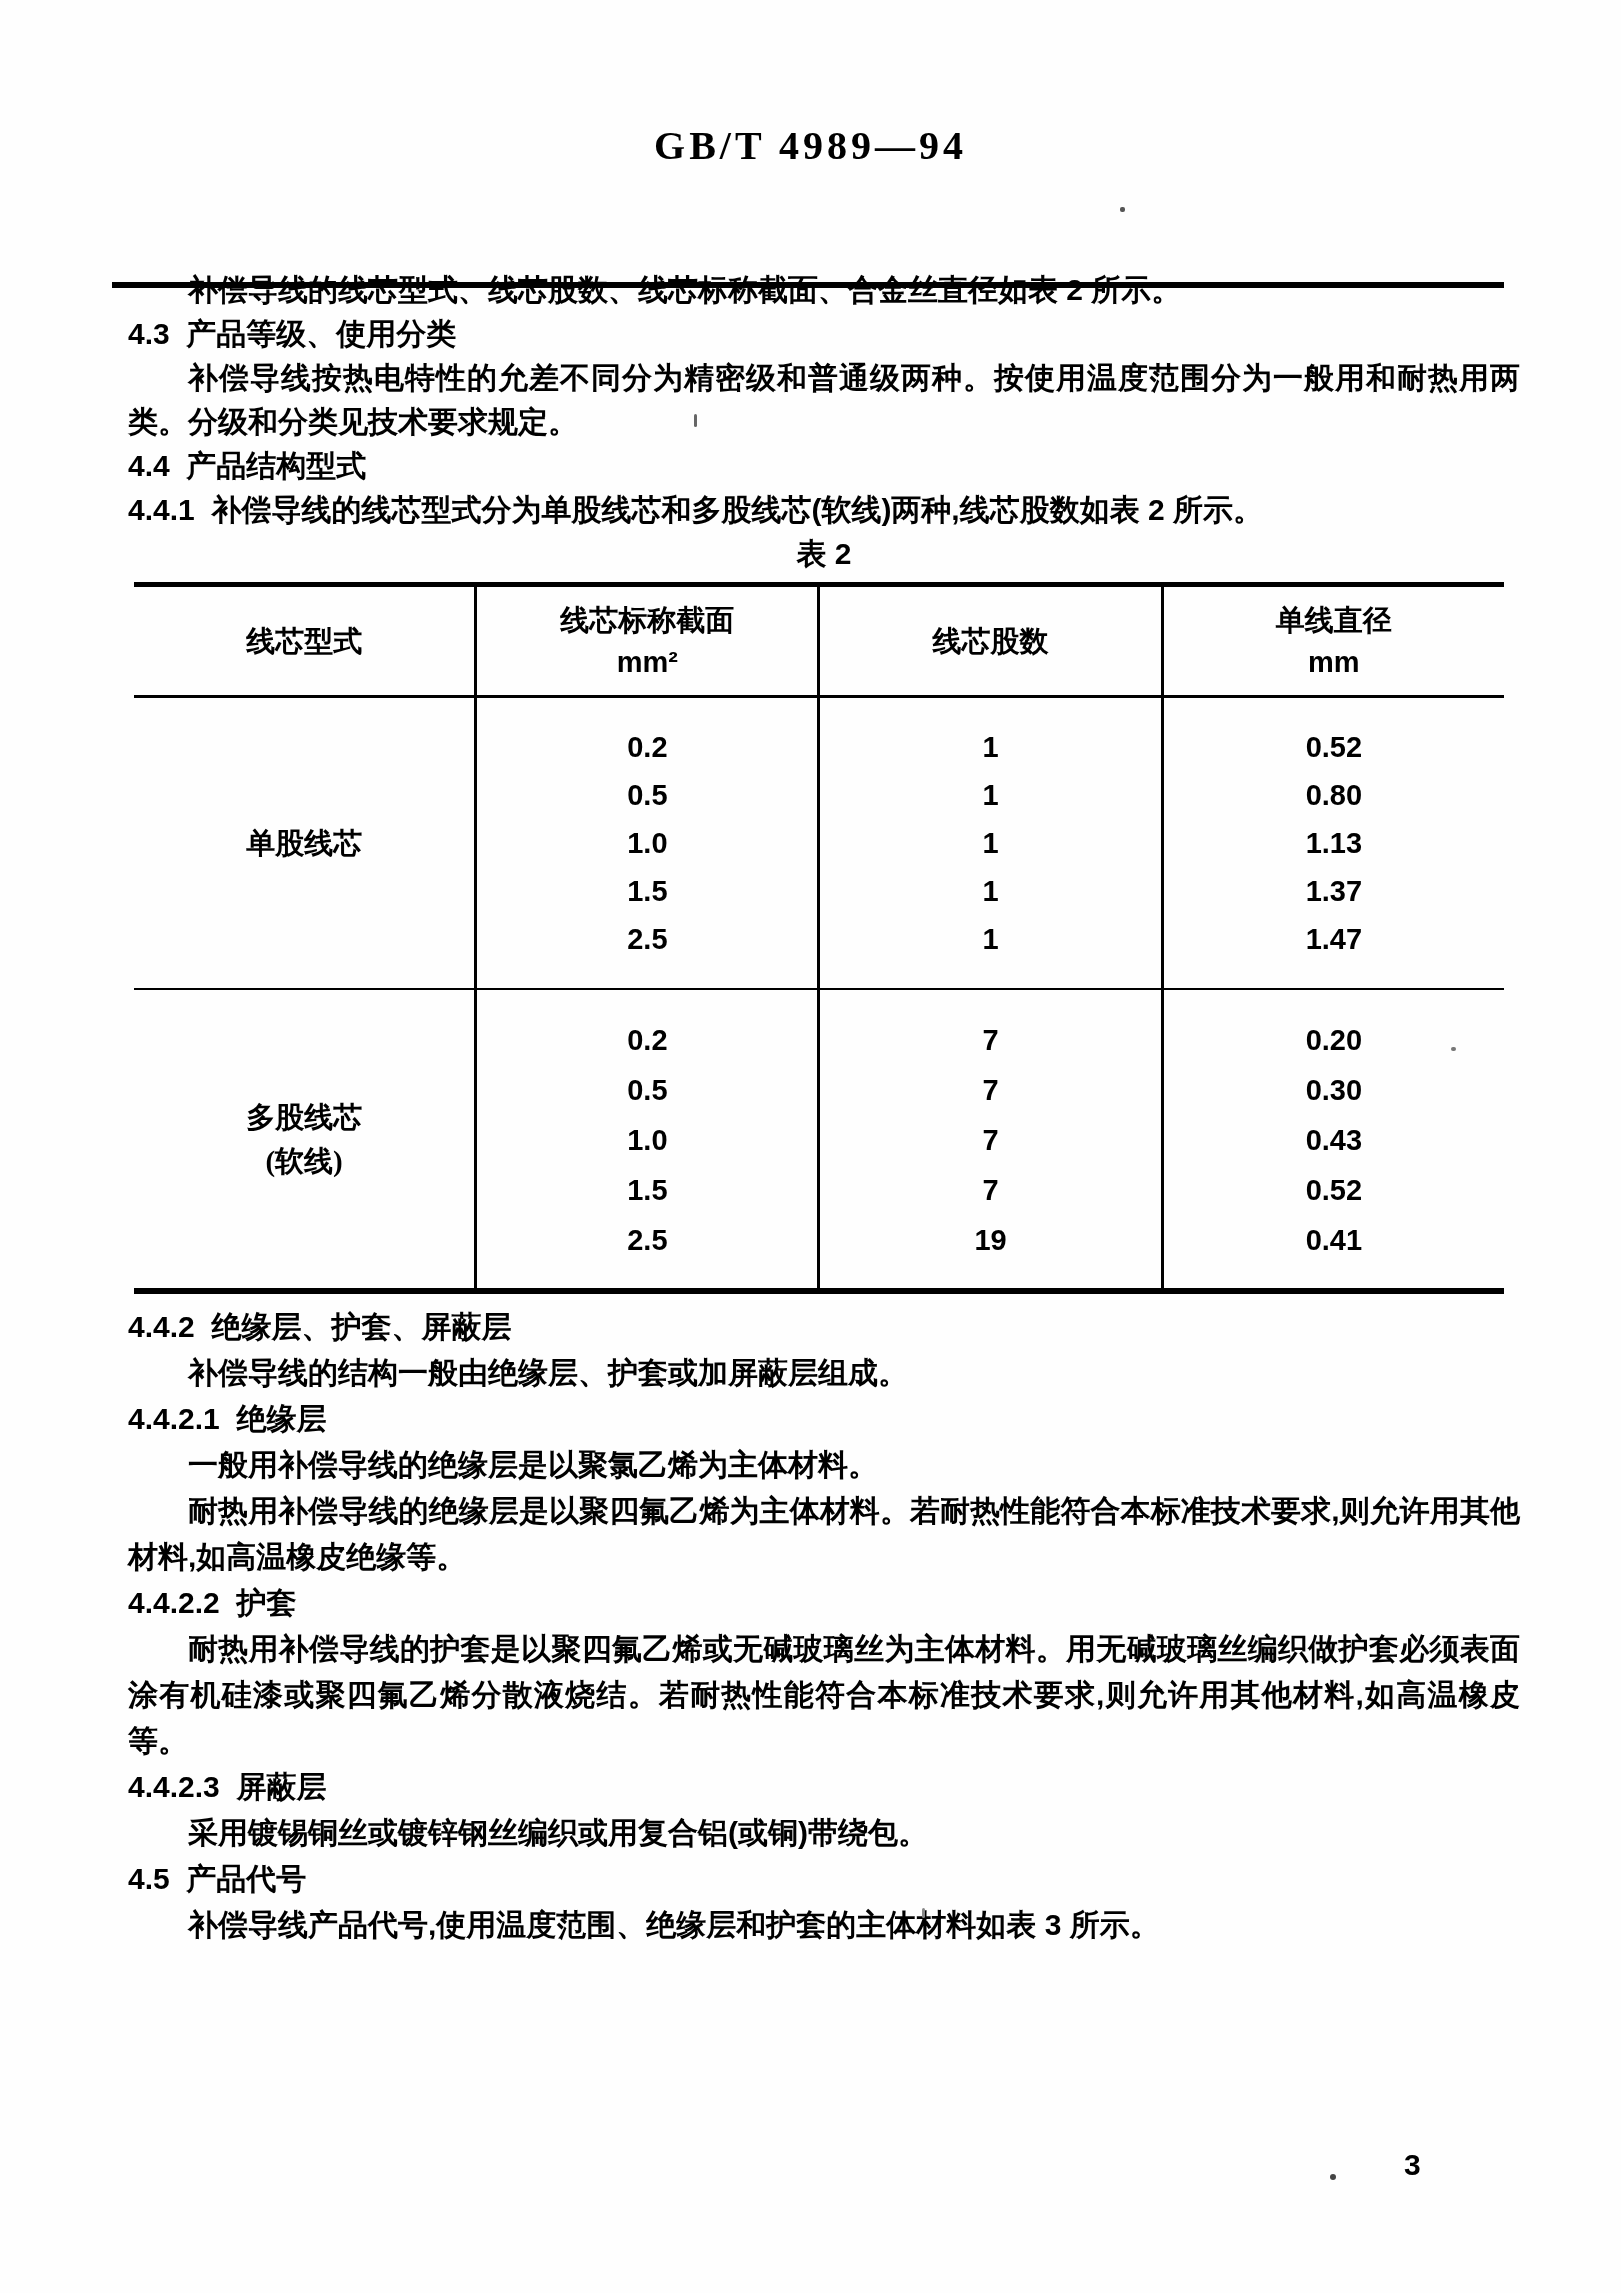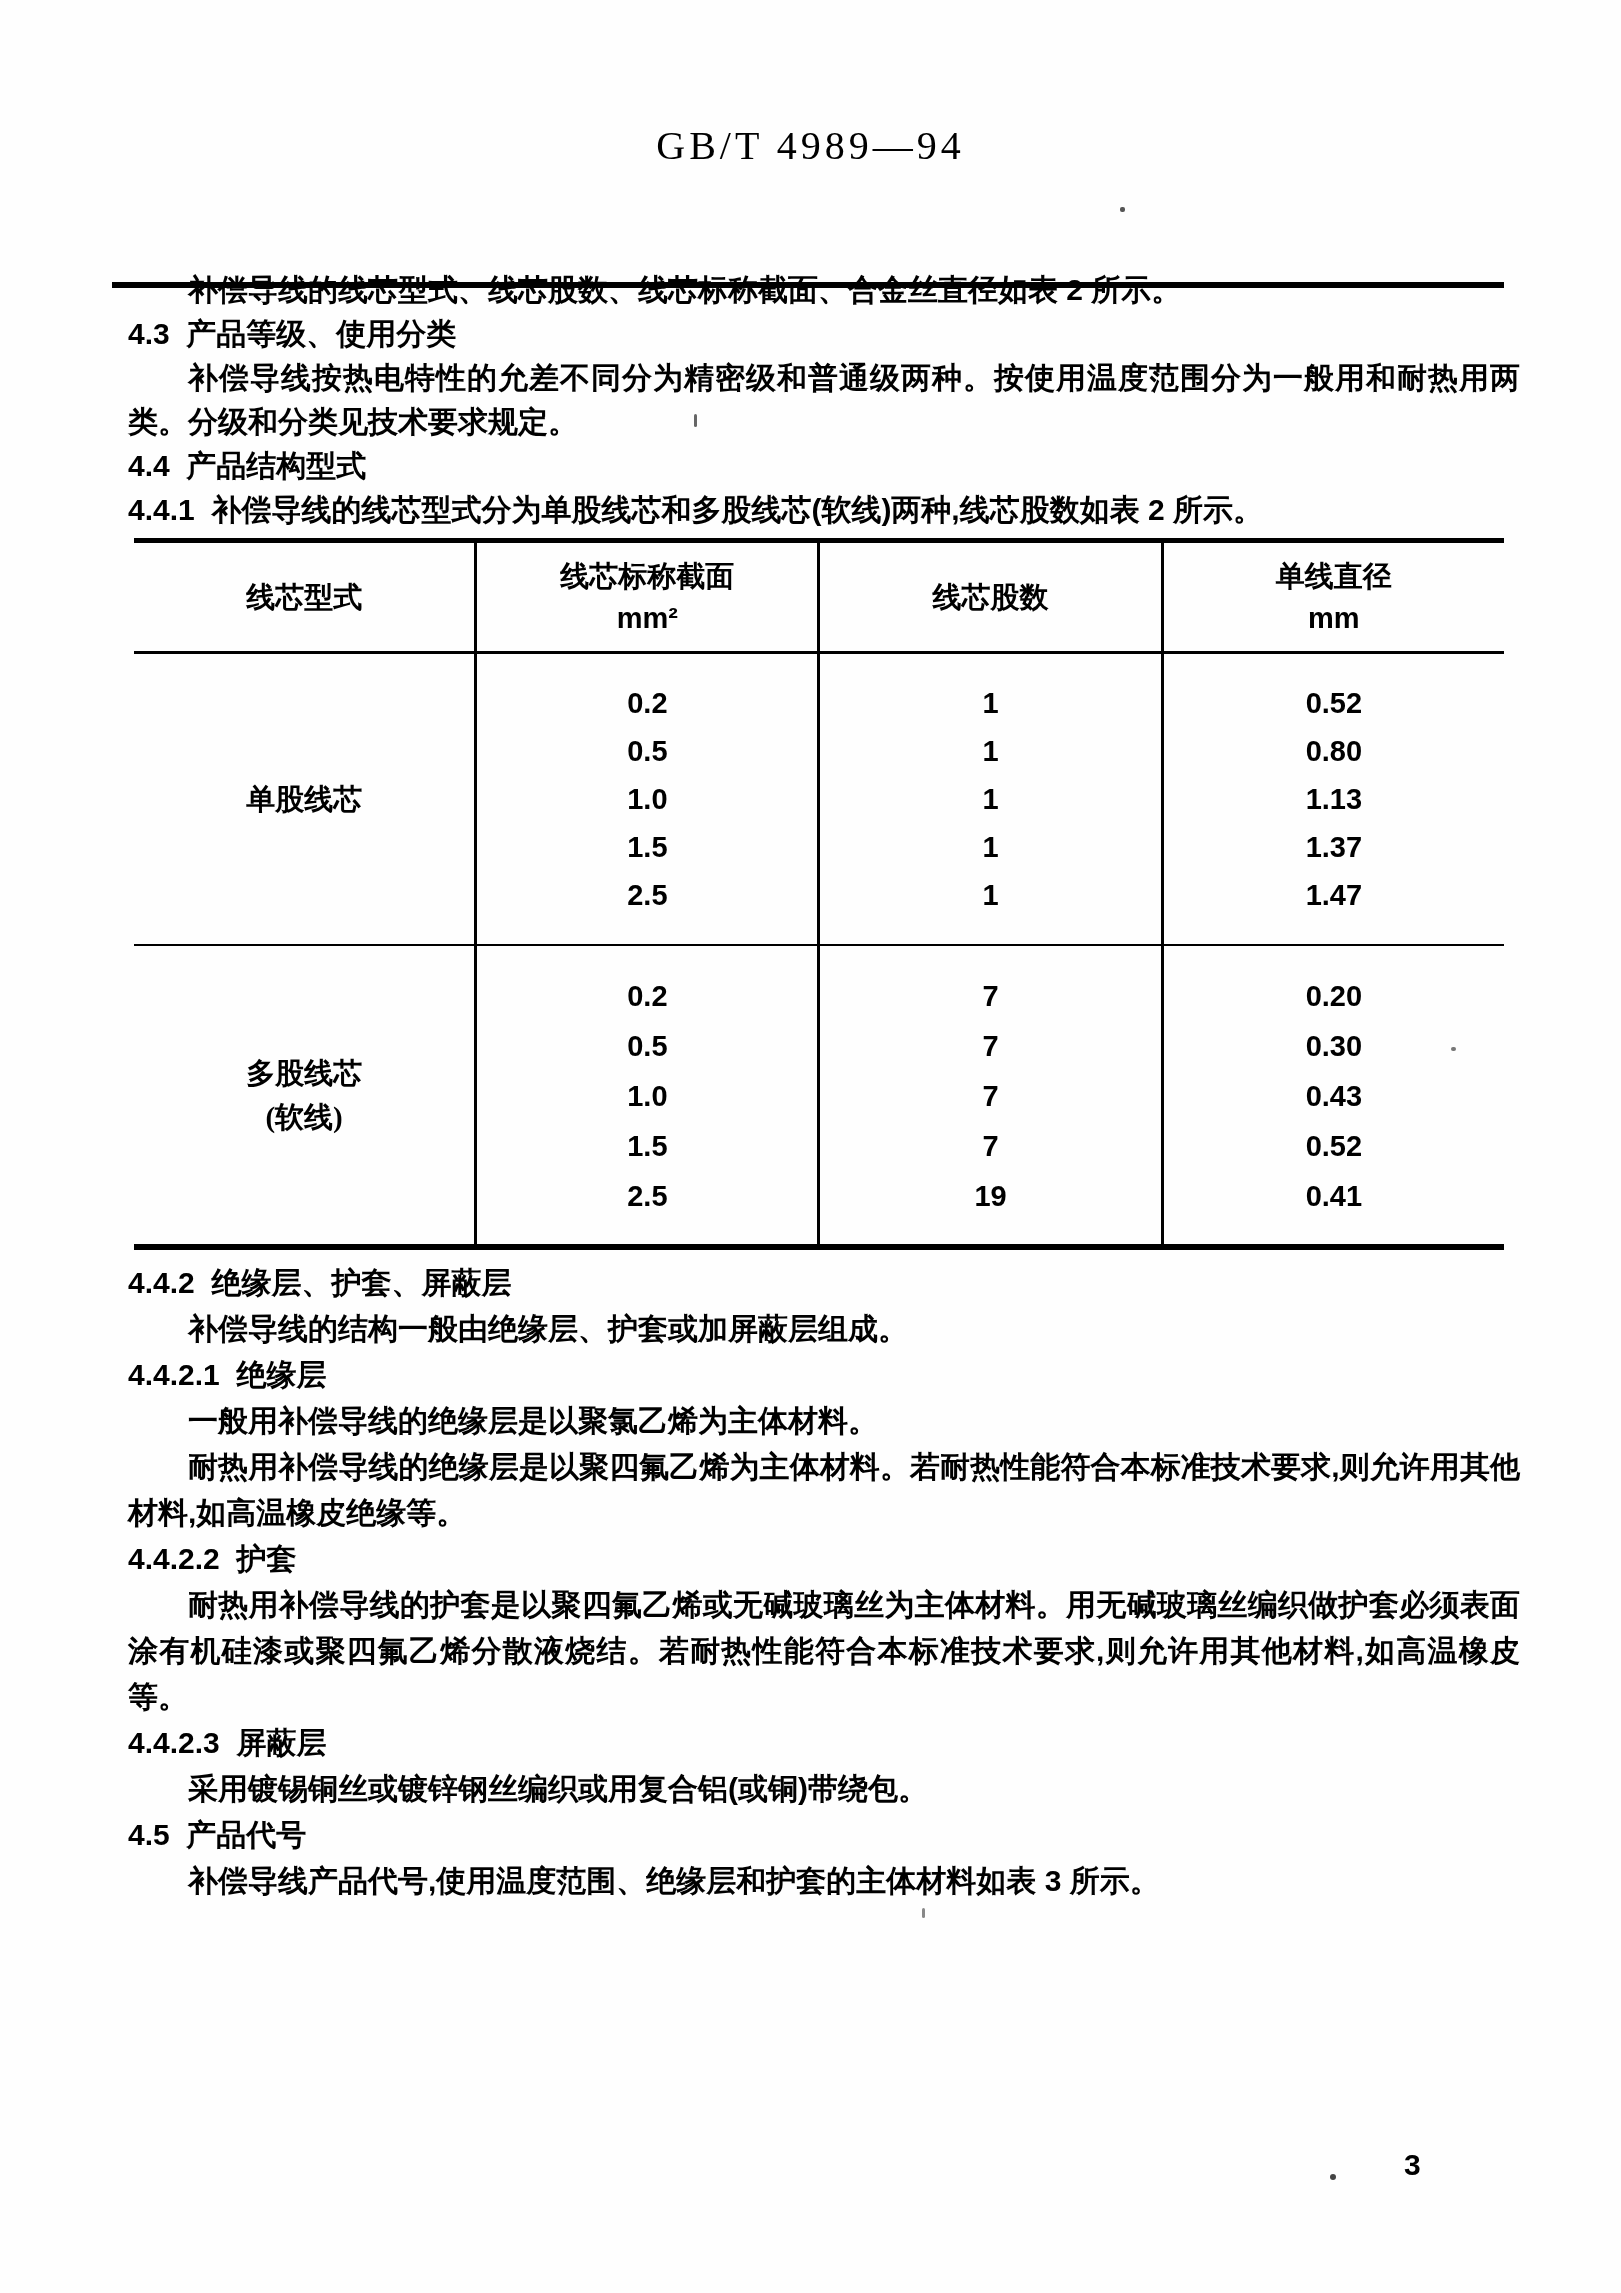--- a/index.html
+++ b/index.html
@@ -12,21 +12,21 @@
     color: #000;
     overflow: hidden;
   }
   .doc-header {
     position: absolute;
     top: 122px;
     left: 0;
     width: 100%;
     text-align: center;
     font-size: 40px;
-    font-weight: normal;
+    font-weight: bold;
     letter-spacing: 4px;
     font-family: "Liberation Serif", "Liberation Sans", serif;
   }
   .header-rule {
     position: absolute;
     top: 282px;
     left: 112px;
     width: 1392px;
     height: 6px;
     background: #000;
@@ -93,20 +93,21 @@
   <div class="doc-header">GB/T 4989—94</div>
   <div class="header-rule"></div>
 
   <div class="content">
     <p class="para">补偿导线的线芯型式、线芯股数、线芯标称截面、合金丝直径如表 2 所示。</p>
     <p class="h">4.3  产品等级、使用分类</p>
     <p class="para">补偿导线按热电特性的允差不同分为精密级和普通级两种。按使用温度范围分为一般用和耐热用两类。分级和分类见技术要求规定。</p>
     <p class="h">4.4  产品结构型式</p>
     <p class="h">4.4.1  补偿导线的线芯型式分为单股线芯和多股线芯(软线)两种,线芯股数如表 2 所示。</p>
 
+    <p class="tbl-caption">表 2</p>
 
     <table class="t2">
       <thead>
         <tr>
           <th class="c0">
             <div class="title">线芯型式</div>
 
           </th>
           <th>
             <div class="title">线芯标称截面</div>

